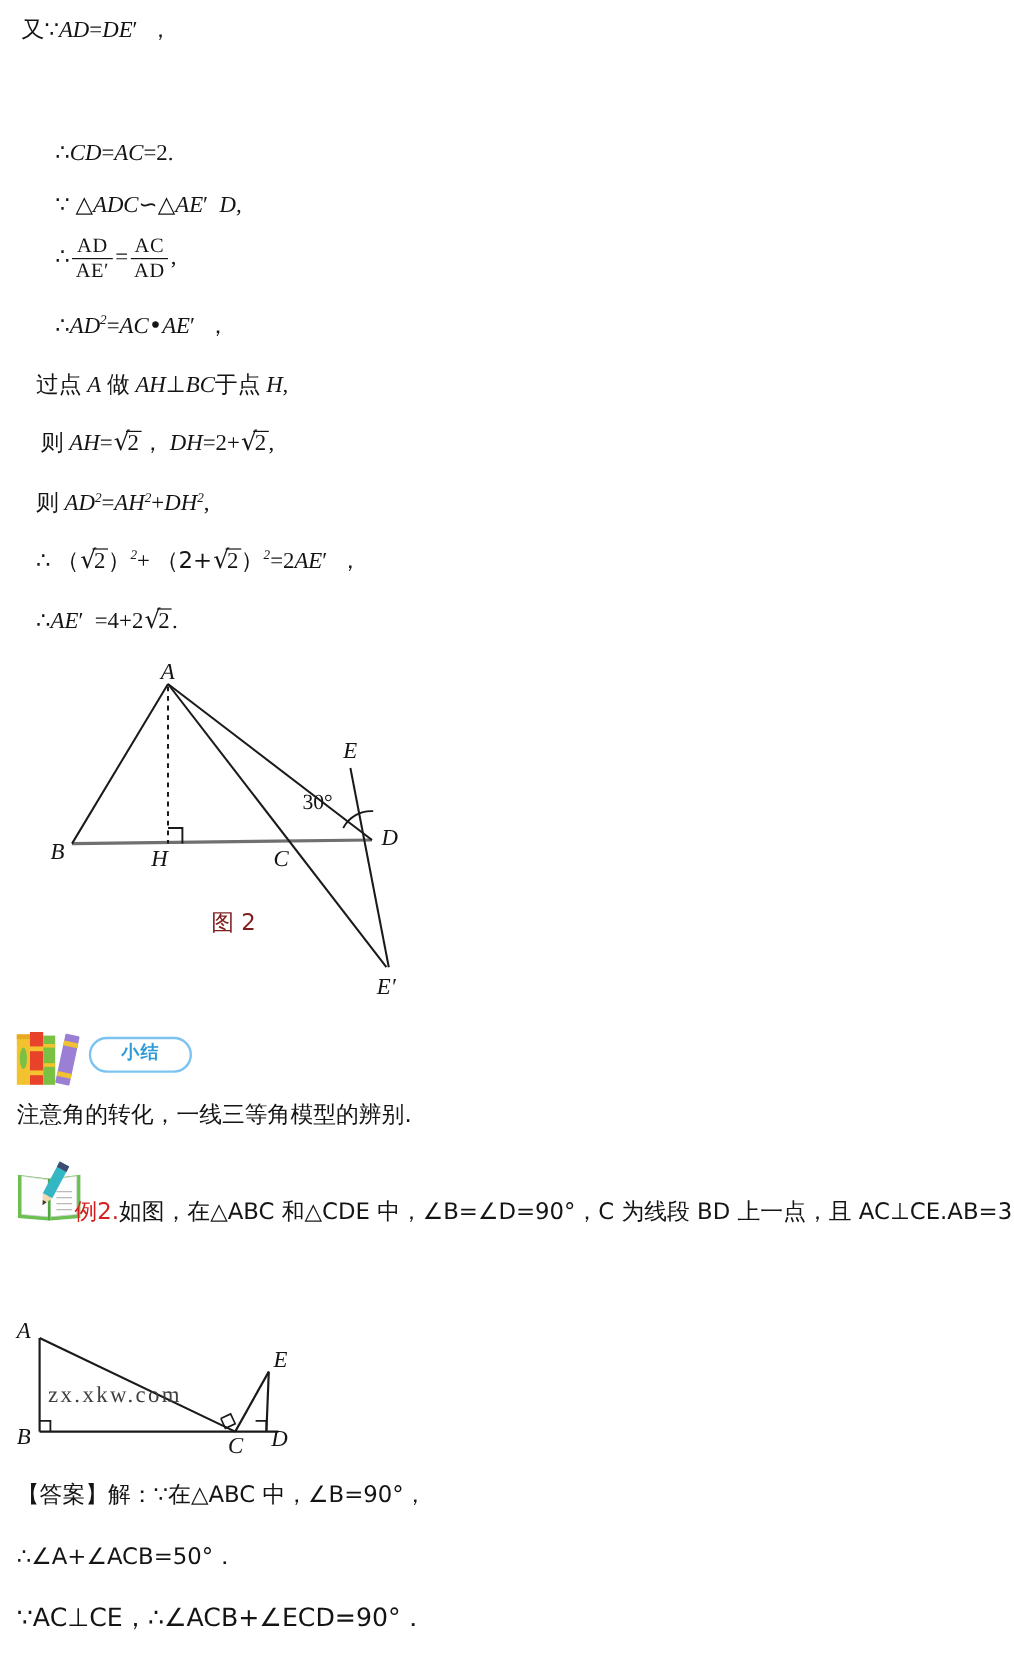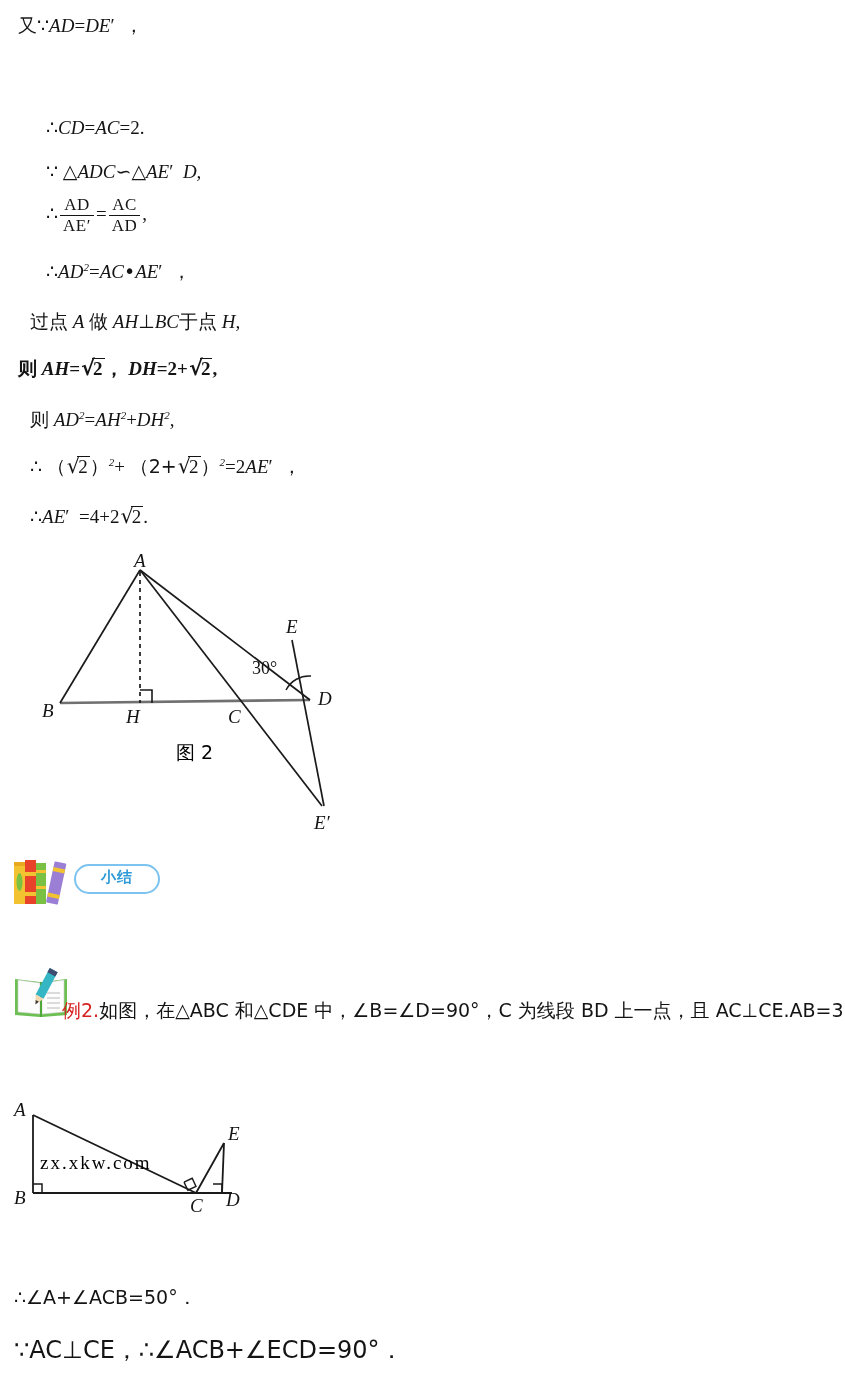--- a/index.html
+++ b/index.html
@@ -112,22 +112,23 @@
     position: absolute;
     font-style: italic;
     font-size: 19px;
     font-family: "Liberation Serif", "DejaVu Serif", serif;
     color: #141414;
   }
   .fig-caption {
     position: absolute;
     font-size: 19px;
     font-family: "DejaVu Sans", sans-serif;
-    color: #000000;
+    color: #7f1d1d;
     white-space: nowrap;
+    margin-top: 16px;
   }
   .ang-label {
     position: absolute;
     font-size: 18px;
     font-family: "Liberation Serif", serif;
     color: #141414;
   }
 
   
   #summary-banner {
@@ -181,21 +182,21 @@
     font-size: 19px;
     font-family: "DejaVu Sans", sans-serif;
   }
 
   .watermark {
     position: absolute;
     left: 40px;
     top: 1152px;
     font-size: 19px;
     letter-spacing: 2px;
-    color: #000000;
+    color: #404040;
     font-family: "Liberation Serif", serif;
     user-select: none;
   }
 </style>
 </head>
 <body>
 
 <div class="page">
 
   <div class="line" style="left:18px; top:16px;">
@@ -215,21 +216,21 @@
   </div>
 
   <div class="line" style="left:46px; top:262px;">
     <span class="sym">∴</span><span class="ital">AD</span><span class="sup">2</span><span class="up">=</span><span class="ital">AC</span><span class="sym">•</span><span class="ital">AE</span><span class="prime">′</span>&nbsp;&nbsp;<span class="cjk">，</span>
   </div>
 
   <div class="line" style="left:30px; top:312px;">
     <span class="cjk">过点</span>&nbsp;<span class="ital">A</span>&nbsp;<span class="cjk">做</span>&nbsp;<span class="ital">AH</span><span class="sym">⊥</span><span class="ital">BC</span><span class="cjk">于点</span>&nbsp;<span class="ital">H,</span>
   </div>
 
-  <div class="line" style="left:18px; top:358px;font-weight:bold;">
+  <div class="line" style="left:34px; top:358px;">
     <span class="cjk">则</span>&nbsp;<span class="ital">AH</span><span class="up">=</span><span class="rad"><span class="rsign">√</span><span class="rbody">2</span></span><span class="cjk">，</span>&nbsp;<span class="ital">DH</span><span class="up">=2+</span><span class="rad"><span class="rsign">√</span><span class="rbody">2</span></span><span class="up">,</span>
   </div>
 
   <div class="line" style="left:30px; top:410px;text-align:right;">
     <span class="cjk">则</span>&nbsp;<span class="ital">AD</span><span class="sup">2</span><span class="up">=</span><span class="ital">AH</span><span class="sup">2</span><span class="up">+</span><span class="ital">DH</span><span class="sup">2</span><span class="up">,</span>
   </div>
 
   <div class="line" style="left:30px; top:456px;">
     <span class="sym">∴</span>&nbsp;<span class="cjk">（</span><span class="rad"><span class="rsign">√</span><span class="rbody">2</span></span><span class="cjk">）</span><span class="sup">2</span><span class="up">+</span>&nbsp;<span class="cjk">（2+</span><span class="rad"><span class="rsign">√</span><span class="rbody">2</span></span><span class="cjk">）</span><span class="sup">2</span><span class="up">=2</span><span class="ital">AE</span><span class="prime">′</span>&nbsp;&nbsp;<span class="cjk">，</span>
   </div>
@@ -287,20 +288,23 @@
       <g transform="rotate(12 44 26)">
         <rect x="38" y="4" width="12" height="42" fill="#9b7fd4" rx="1"></rect>
         <rect x="38" y="10" width="12" height="4" fill="#f2c230"></rect>
         <rect x="38" y="36" width="12" height="4" fill="#f2c230"></rect>
       </g>
     </svg>
     <div class="badge-pill"></div>
     <div class="badge-text">小结</div>
   </div>
 
+  <div class="line" style="left:14px; top:920px; font-size:19px;">
+    <span class="cjk">注意角的转化，一线三等角模型的辨别.</span>
+  </div>
 
   <svg id="example-two-icon" viewBox="0 0 58 58">
 
     <path d="M3 14 L3 50 L28 52 L28 17 Z" fill="#6cbf52"></path>
     <path d="M55 14 L55 50 L30 52 L30 17 Z" fill="#6cbf52"></path>
 
     <path d="M6 15 L6 47 L28 49 L28 18 Z" fill="#fdfdfd" stroke="#cfcfcf" stroke-width="0.6"></path>
     <path d="M52 15 L52 47 L30 49 L30 18 Z" fill="#fdfdfd" stroke="#cfcfcf" stroke-width="0.6"></path>
 
     <line x1="35" y1="28" x2="48" y2="28" stroke="#b9b9b9" stroke-width="1"></line>
@@ -345,20 +349,23 @@
     </svg>
     <span class="fig-label" style="left:14px; top:4px;">A</span>
     <span class="fig-label" style="left:14px; top:92px;">B</span>
     <span class="fig-label" style="left:190px; top:100px;">C</span>
     <span class="fig-label" style="left:226px; top:94px;">D</span>
     <span class="fig-label" style="left:228px; top:28px;">E</span>
   </div>
 
   <div class="watermark">zx.xkw.com</div>
 
+  <div class="line" style="left:14px; top:1237px; font-size:19px;">
+    <span class="cjk">【答案】</span><span class="cjk">解：∵在△ABC 中，∠B=90°，</span>
+  </div>
   <div class="line" style="left:14px; top:1288px; font-size:19px;">
     <span class="cjk">∴∠A+∠ACB=50°．</span>
   </div>
-  <div class="line" style="left:14px; top:1338px; font-size:24px;">
+  <div class="line" style="left:14px; top:1338px; font-size:21px;">
     <span class="cjk">∵AC⊥CE，∴∠ACB+∠ECD=90°．</span>
   </div>
 
 </div>
 
 </body></html>

